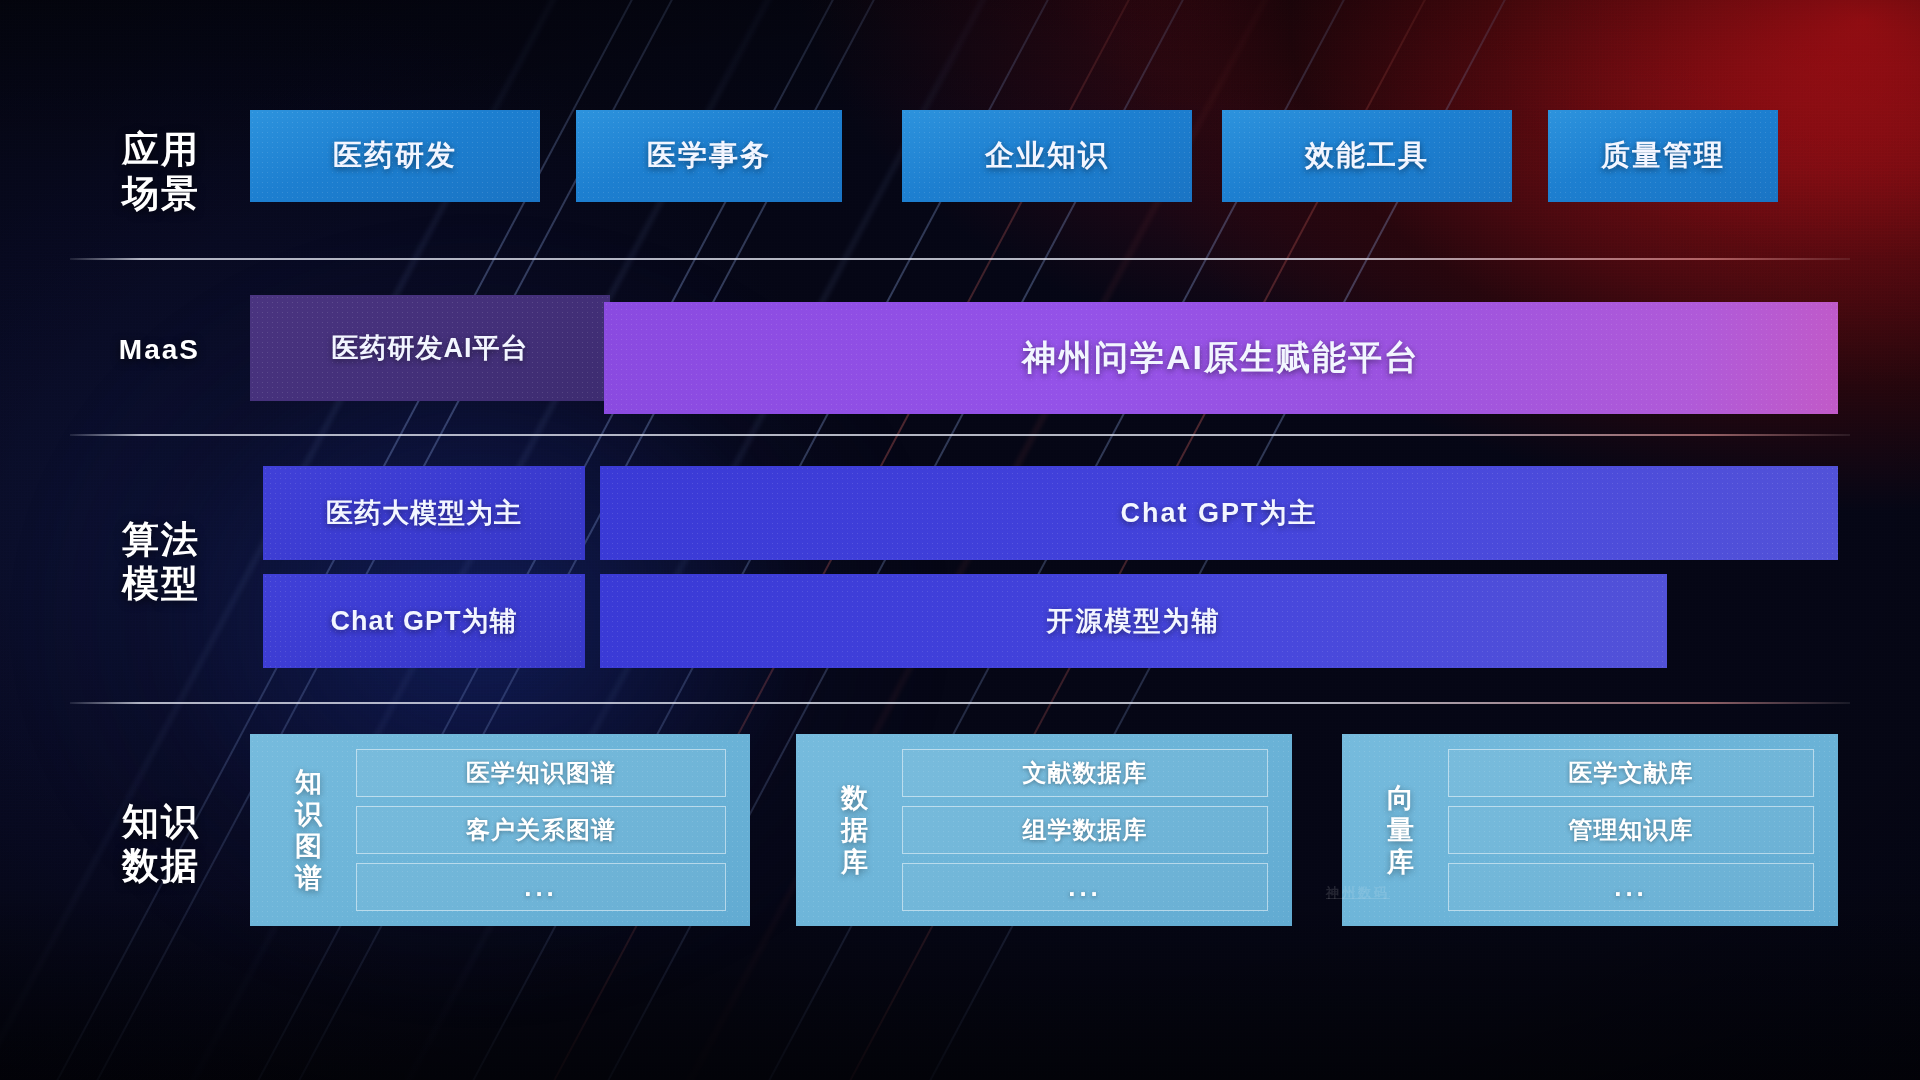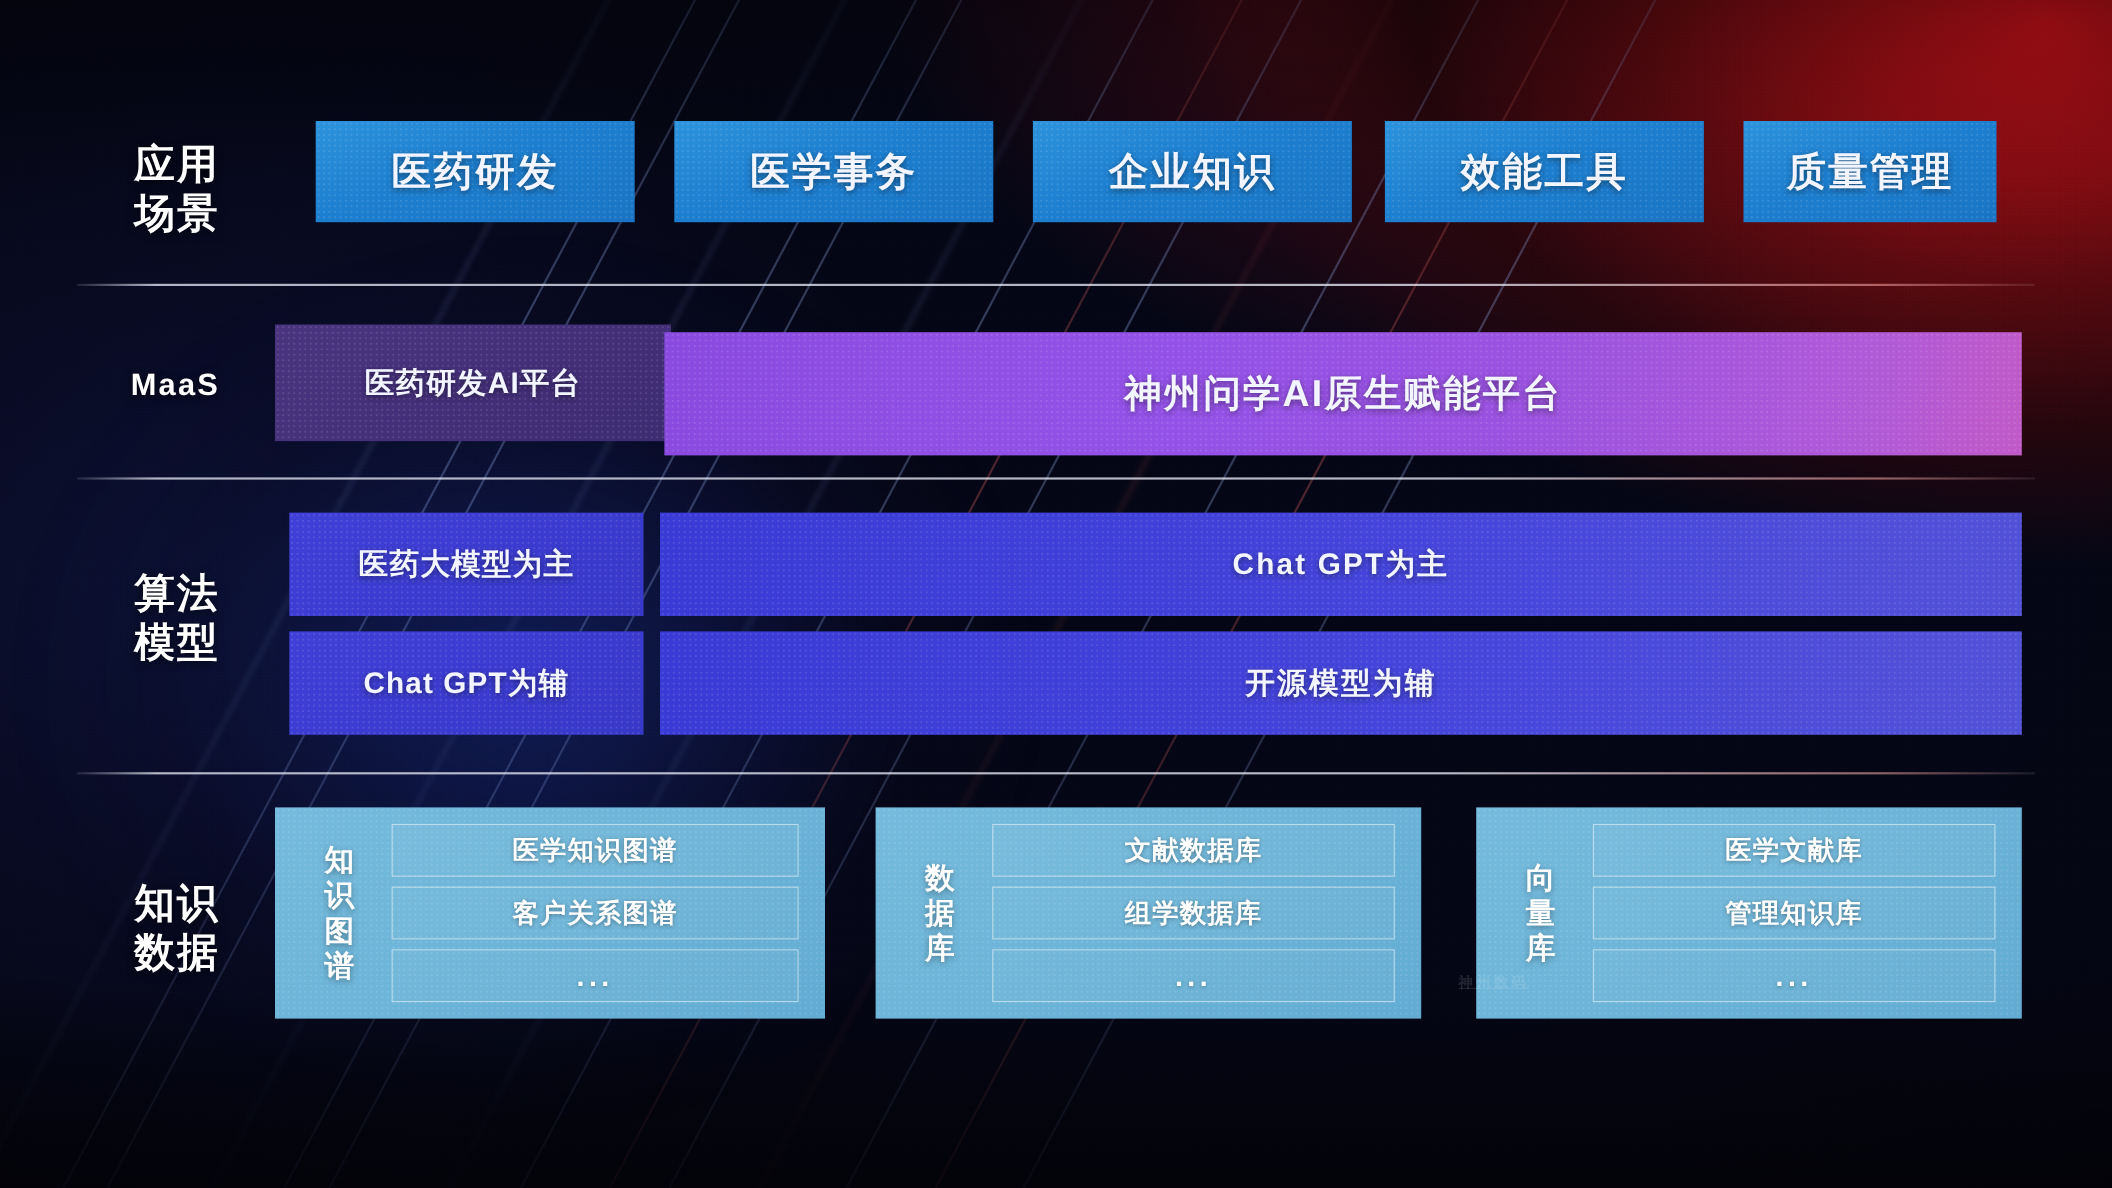--- a/index.html
+++ b/index.html
@@ -72,23 +72,22 @@
     overflow:hidden;
   }
   .tile::after {
     content:""; position:absolute; inset:0; pointer-events:none; opacity:0.22;
     background-image:radial-gradient(rgba(255,255,255,0.55) 0.7px, rgba(0,0,0,0) 0.8px);
     background-size:5px 5px;
   }
 
   
   .scenario {
-    top:110px; height:92px; font-size:36px; letter-spacing:2px;
+    top:110px; height:92px; font-size:29px; letter-spacing:2px;
     background:linear-gradient(160deg,#2d93dd 0%,#1d7fd0 45%,#1a74c4 100%);
-    margin-left:37px;
   }
 
   
   .maas-left {
     top:295px; height:106px; font-size:27px; letter-spacing:1px;
     background:linear-gradient(150deg,#4a3480 0%,#44307a 50%,#3d2c70 100%);
   }
   .maas-right {
     top:302px; height:112px; font-size:34px; letter-spacing:2px;
     background:linear-gradient(100deg,#8a4ae0 0%,#9452e8 38%,#9a52e0 62%,#b05ad8 88%,#c15ac8 100%);
@@ -172,21 +171,21 @@
 </div>
 
 <div id="stage">
 
   <div class="row-label" style="top:128px;">
     <div>应用</div>
     <div>场景</div>
   </div>
 
   <div class="tile scenario" style="left:250px; width:290px;">医药研发</div>
-  <div class="tile scenario" style="left:576px; width:290px;">医学事务</div>
+  <div class="tile scenario" style="left:576px; width:266px;">医学事务</div>
   <div class="tile scenario" style="left:902px; width:290px;">企业知识</div>
   <div class="tile scenario" style="left:1222px; width:290px;">效能工具</div>
   <div class="tile scenario" style="left:1548px; width:230px;">质量管理</div>
 
   <div class="divider" id="div-1"></div>
 
   <div class="row-label" style="top:328px; font-size:28px;">MaaS</div>
 
   <div class="tile maas-left" style="left:250px; width:360px;">医药研发AI平台</div>
   <div class="tile maas-right" style="left:604px; width:1234px;">神州问学AI原生赋能平台</div>
@@ -195,21 +194,21 @@
 
   <div class="row-label" style="top:518px;">
     <div>算法</div>
     <div>模型</div>
   </div>
 
   <div class="tile algo-left algo-r1" style="left:250px; width:322px;">医药大模型为主</div>
   <div class="tile algo-right algo-r1" style="left:600px; width:1238px;">Chat GPT为主</div>
 
   <div class="tile algo-left algo-r2" style="left:250px; width:322px;">Chat GPT为辅</div>
-  <div class="tile algo-right algo-r2" style="left:600px; width:1238px;">开源模型为辅</div>
+  <div class="tile algo-right algo-r2" style="left:600px; width:1067px;">开源模型为辅</div>
 
   <div class="divider" id="div-3"></div>
 
   <div class="row-label" style="top:800px;">
     <div>知识</div>
     <div>数据</div>
   </div>
 
   <div class="kpanel" style="left:250px; width:500px;">
     <div class="kpanel-title">

